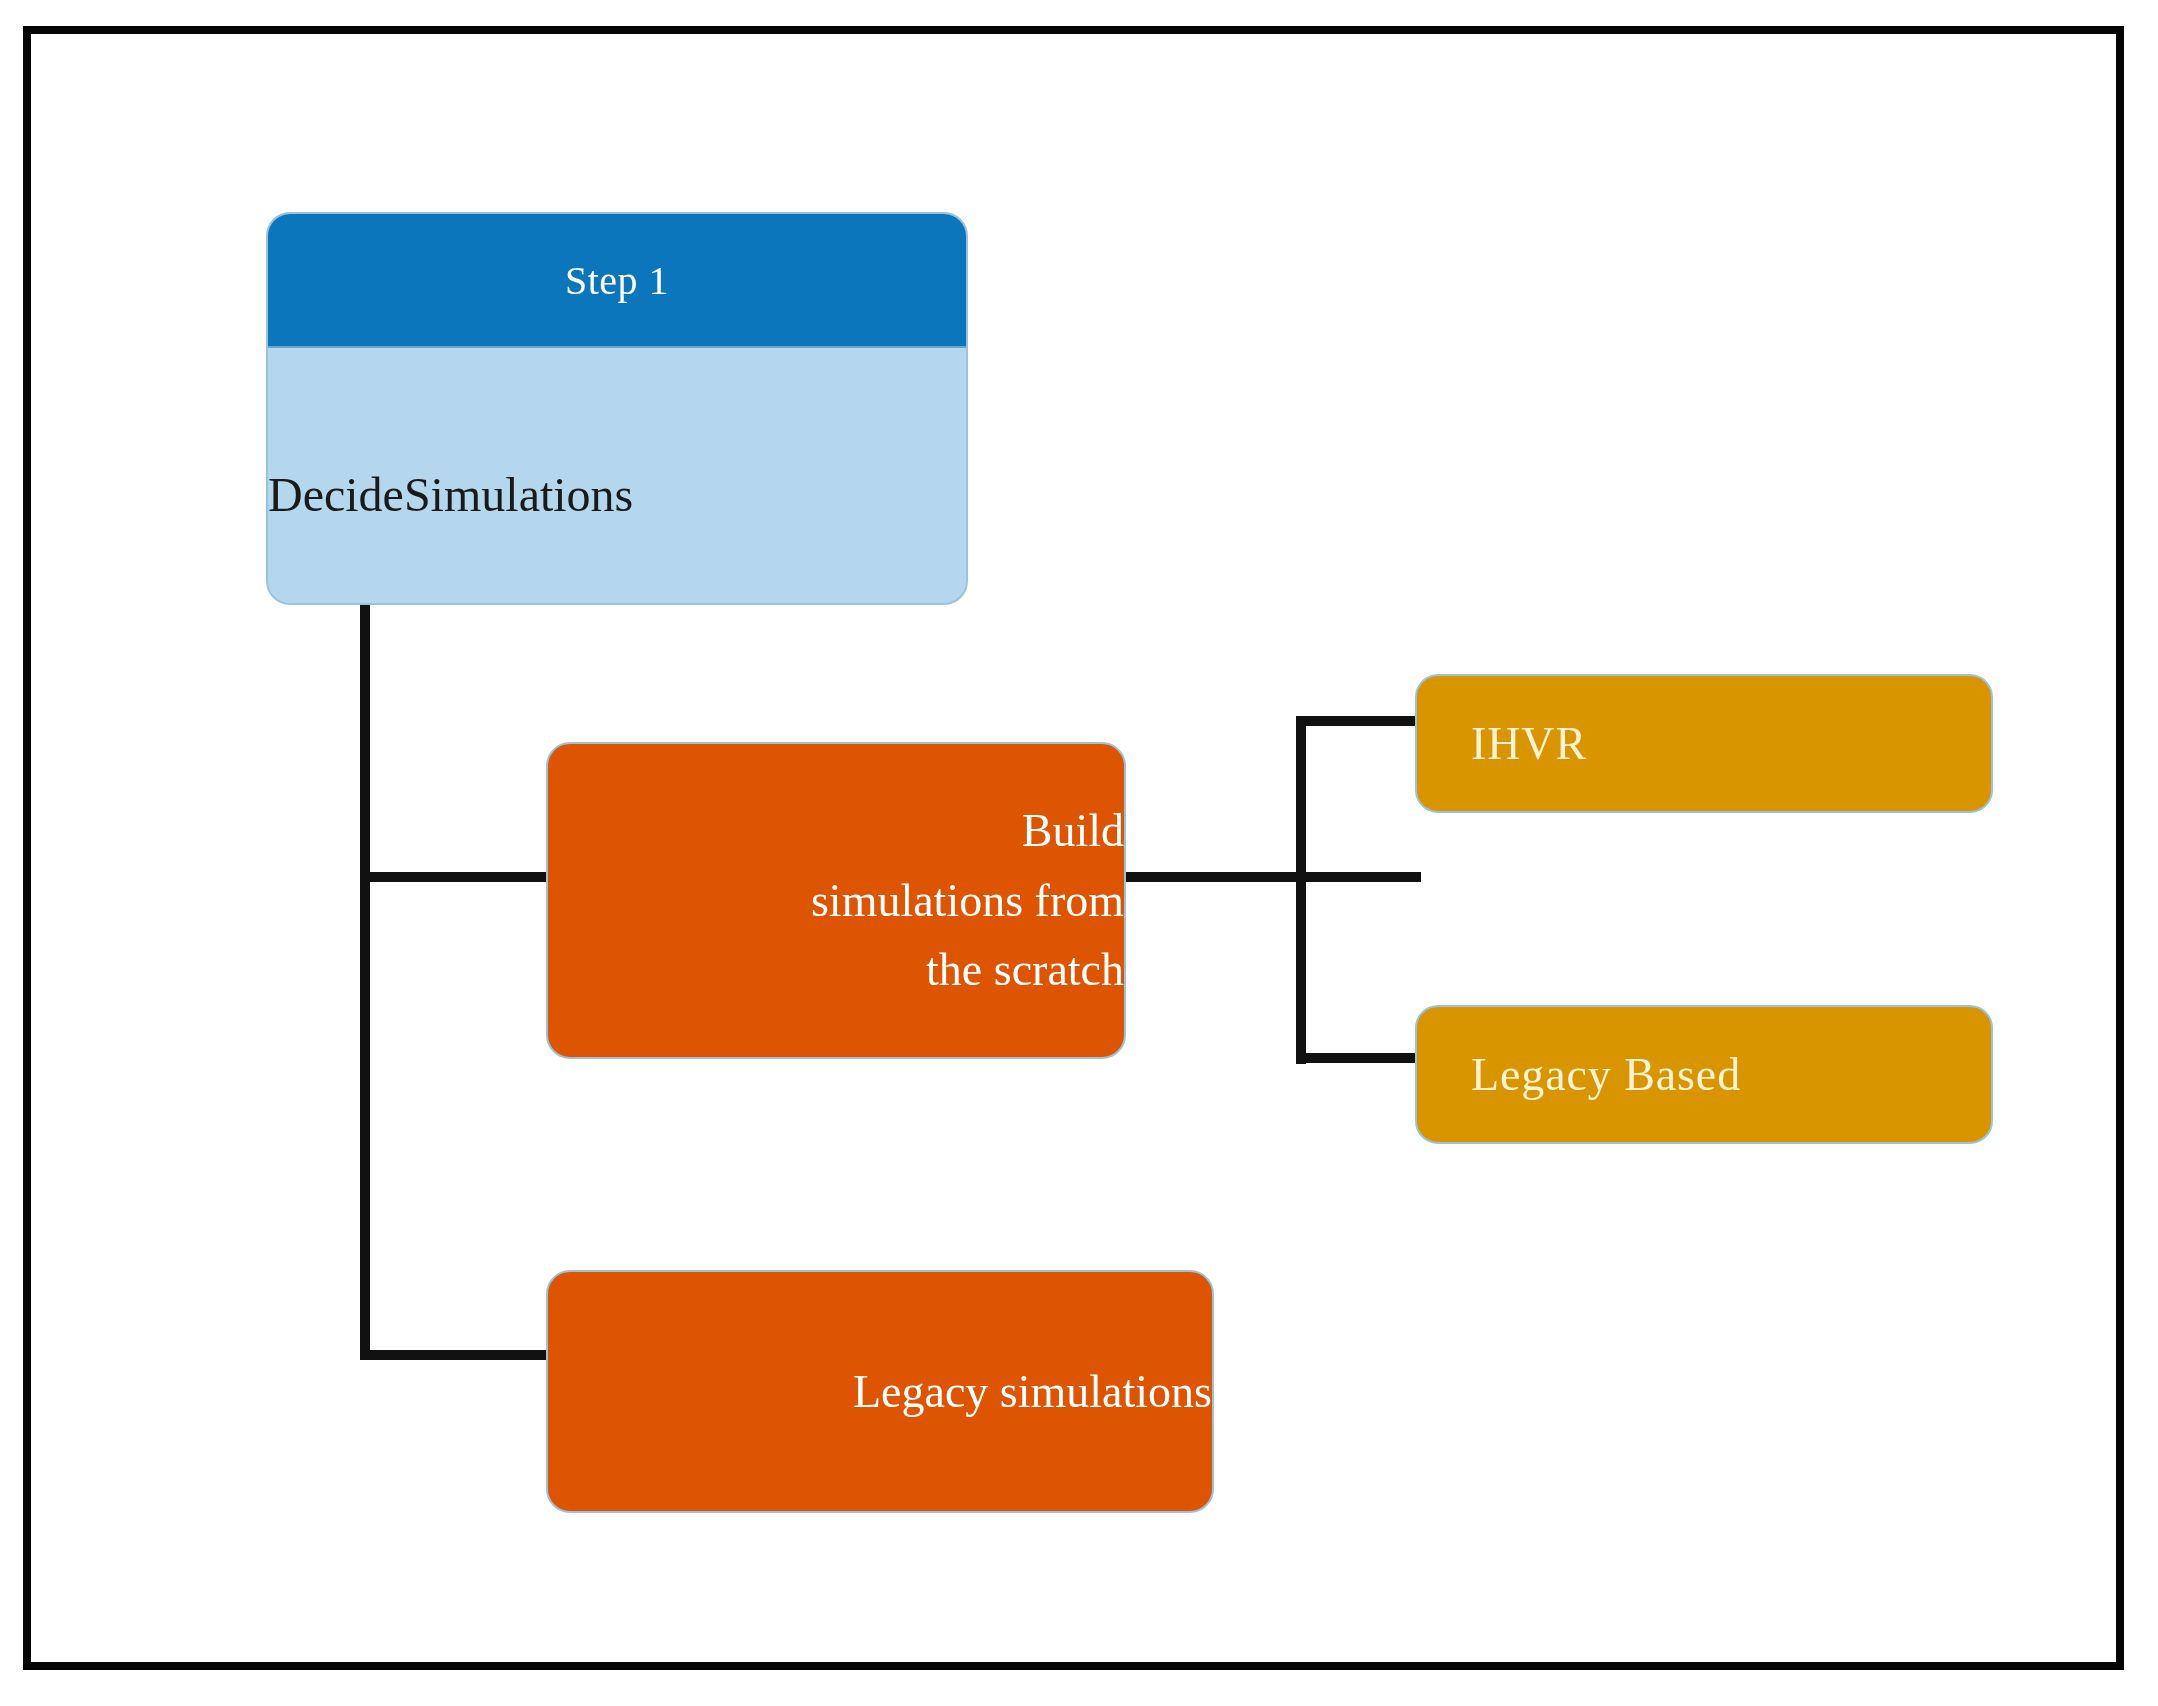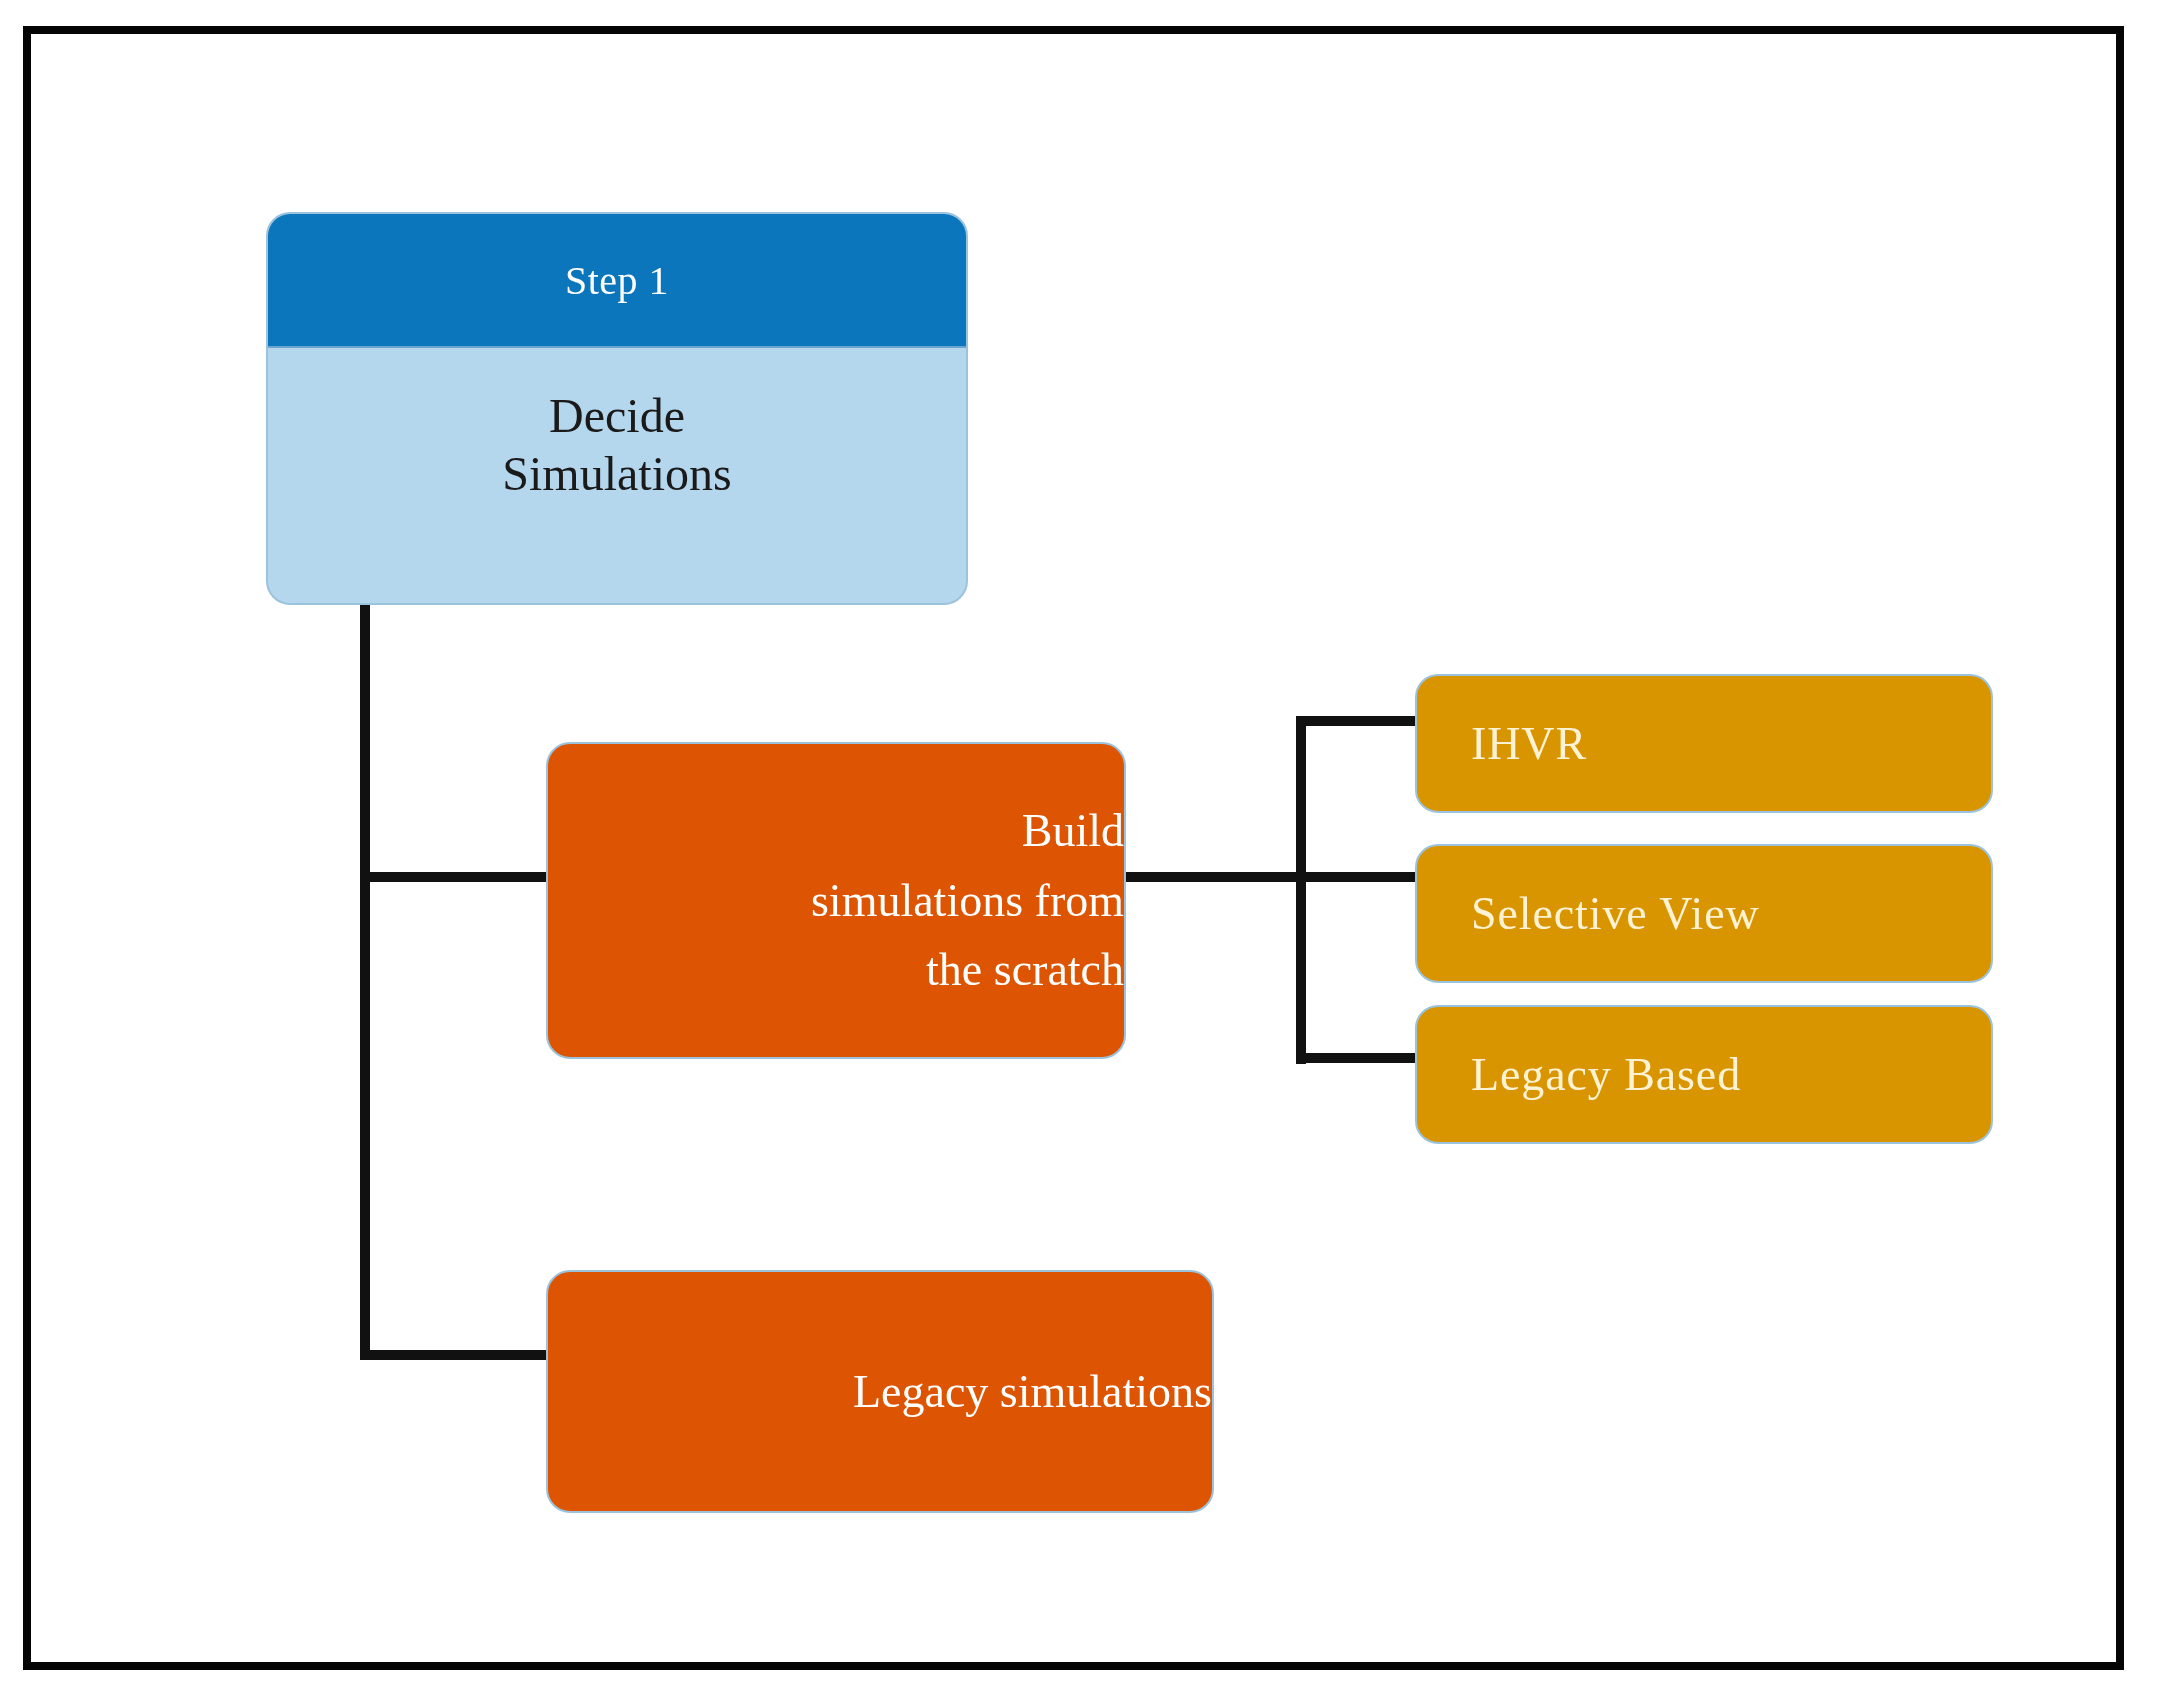--- a/index.html
+++ b/index.html
@@ -58,21 +58,20 @@
     justify-content: center;
     font-size: 40px;
     letter-spacing: 0.5px;
     border-bottom: 2.8px solid #6ba4cc;
     box-sizing: border-box;
   }
   #step1-body {
     flex: 1;
     color: #1a1a1a;
     display: flex;
-    flex-direction: column;
     align-items: center;
     justify-content: flex-start;
     padding-top: 39px;
     font-size: 48px;
     line-height: 1.2;
     box-sizing: border-box;
   }
   #step1-body .ln { display: block; text-align: center; }
 
   
@@ -145,22 +144,19 @@
       <span class="ln">the scratch</span>
     </div>
 
     <div class="node orange" id="legacy-box">
       <span class="ln">Legacy simulations</span>
     </div>
 
     <div class="node gold" id="ihvr-box">
       <span>IHVR</span>
     </div>
-    <div class="node gold" id="selective-box">
-      <span>Selective View</span>
-    </div>
     <div class="node gold" id="agent-box">
       <span>Legacy Based</span>
     </div>
 
   </div>
 </div>
 
 
 </body></html>

